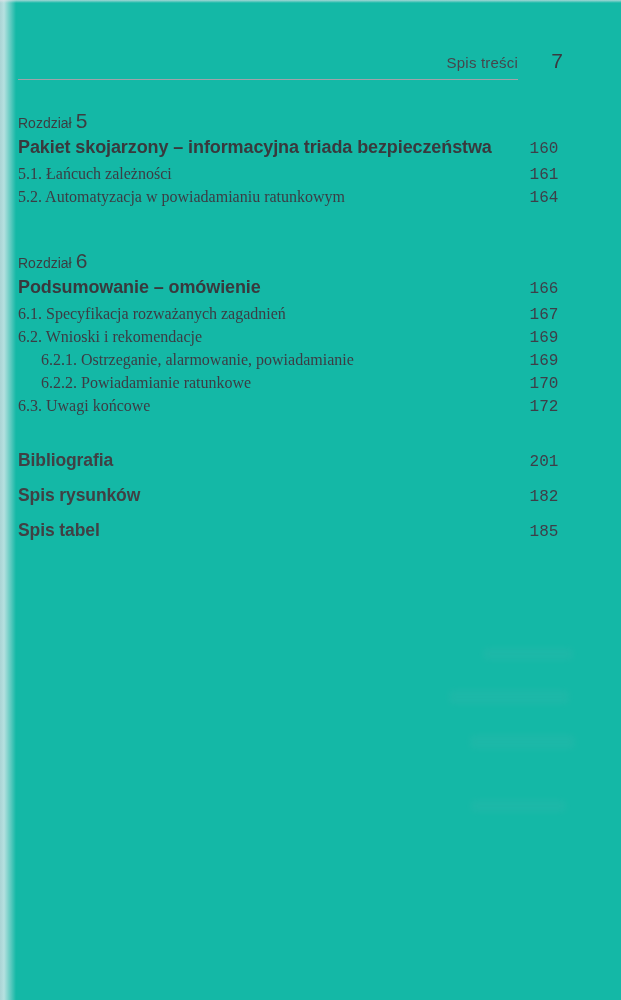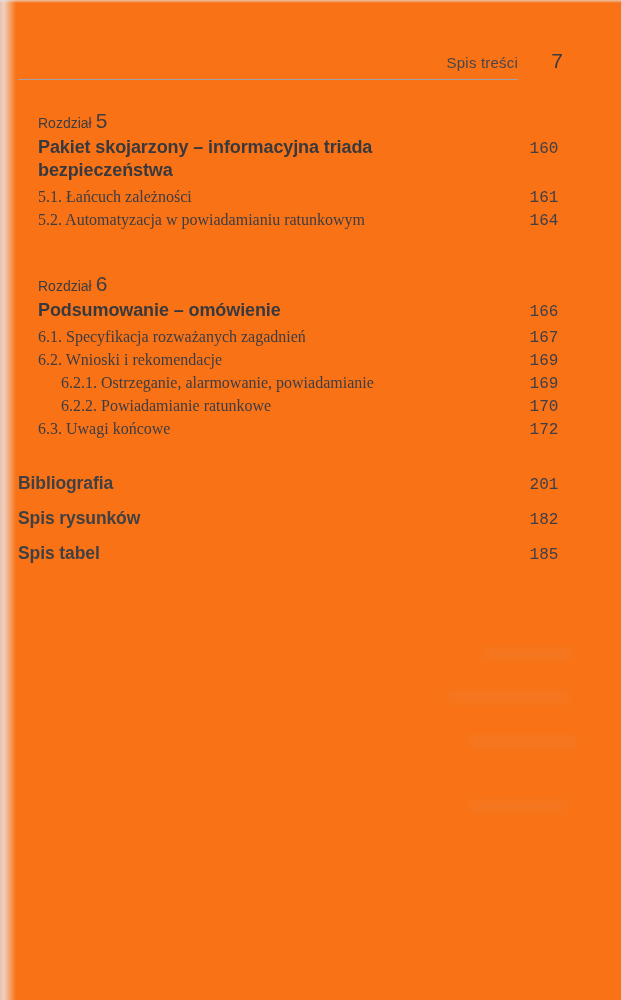--- a/index.html
+++ b/index.html
@@ -4,21 +4,21 @@
 <style>
   html, body {
     margin: 0;
     padding: 0;
     background: #ffffff;
   }
   .page {
     position: relative;
     width: 621px;
     height: 1000px;
-    background: #f97316;
+    background: #14b8a6;
     overflow: hidden;
     font-family: "Liberation Sans", sans-serif;
     color: #3c3c44;
   }
   
   .edge-shadow-left {
     position: absolute;
     left: 0; top: 0; bottom: 0;
     width: 16px;
     background: linear-gradient(to right, #dcdde4 0%, #eceef3 25%, rgba(250,250,252,0) 100%);
@@ -73,21 +73,21 @@
   .head-page-num {
     width: 48px;
     text-align: right;
     padding-right: 3px;
     box-sizing: border-box;
     font-size: 21px;
     color: #3a3a40;
   }
 
   
-  .chapter { margin-top: 29px; margin-left: 20px; }
+  .chapter { margin-top: 29px; }
   .chapter.second { margin-top: 40px; }
   .chapter-label-row {
     line-height: 24px;
     color: #3d3d41;
   }
   .chapter-label-text { font-size: 14px; }
   .chapter-number { font-size: 21px; margin-left: 4px; }
   .chapter-title-row {
     display: flex;
     align-items: baseline;

